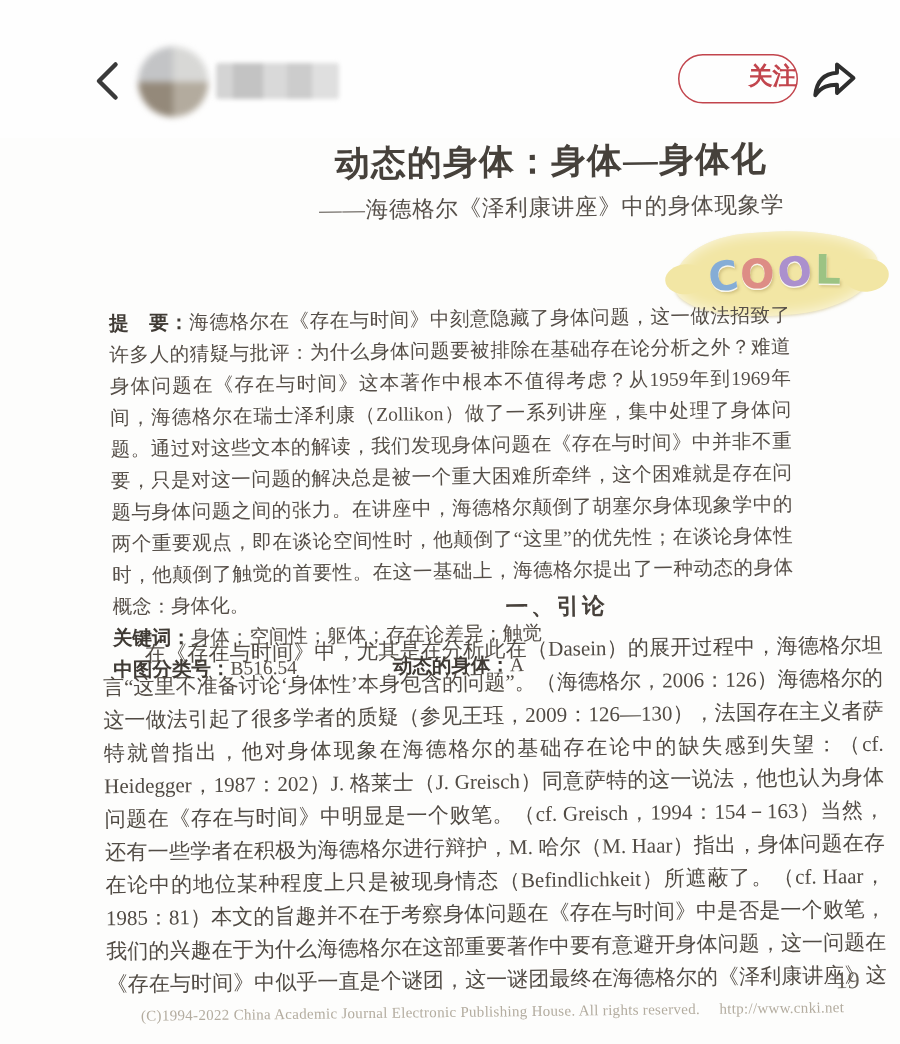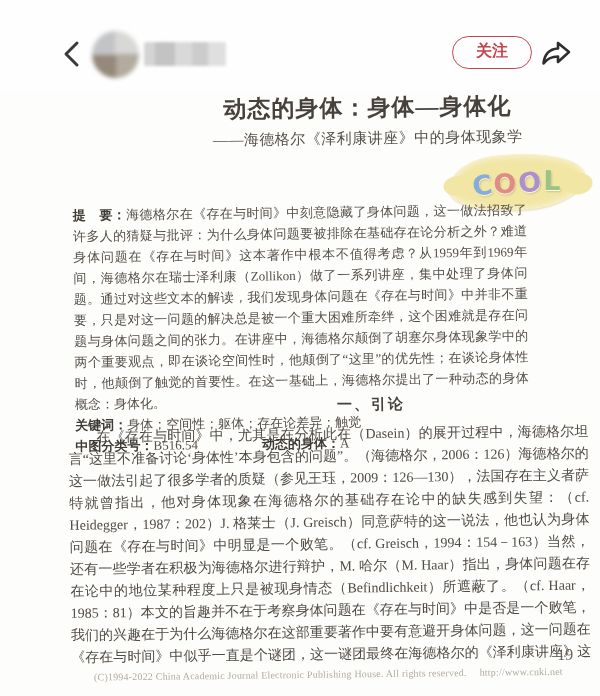--- a/index.html
+++ b/index.html
@@ -20,22 +20,22 @@
     filter:blur(2px); overflow:hidden; cursor:pointer;
   }
   .name-blur {
     position:absolute; left:144px; top:42px; width:82px; height:24px; border-radius:2px;
     background:linear-gradient(90deg,#d4d4d4 0 14%, #c3c3c3 14% 38%, #d9d9d9 38% 58%, #cccccc 58% 78%, #dfdfdf 78% 100%);
     filter:blur(1.5px); cursor:pointer;
   }
   .follow-btn {
     position:absolute; left:452px; top:36px; width:80px; height:33px;
     border:1.5px solid #c2454d; border-radius:17px; background:transparent;
-    color:#c2454d; font-size:16px; font-weight:bold; text-align:center; line-height:30px;
-    font-family:Liberation Mono, monospace; cursor:pointer;
+    color:#c2454d; font-size:16px; font-weight:bold; text-align:right; line-height:30px;
+    font-family:Liberation Serif, serif; cursor:pointer;
   }
   .share-btn { position:absolute; left:540px; top:37px; width:34px; height:32px; cursor:pointer; }
 
   
   .doc { position:absolute; top:0; left:0; width:600px; height:696px;
          transform:rotate(-0.7deg); transform-origin:300px 400px; }
 
   .paper-title {
     position:absolute; top:93px; left:142px; right:0; text-align:center;
     font-size:23px; font-weight:bold; color:#46413b; letter-spacing:1px;

